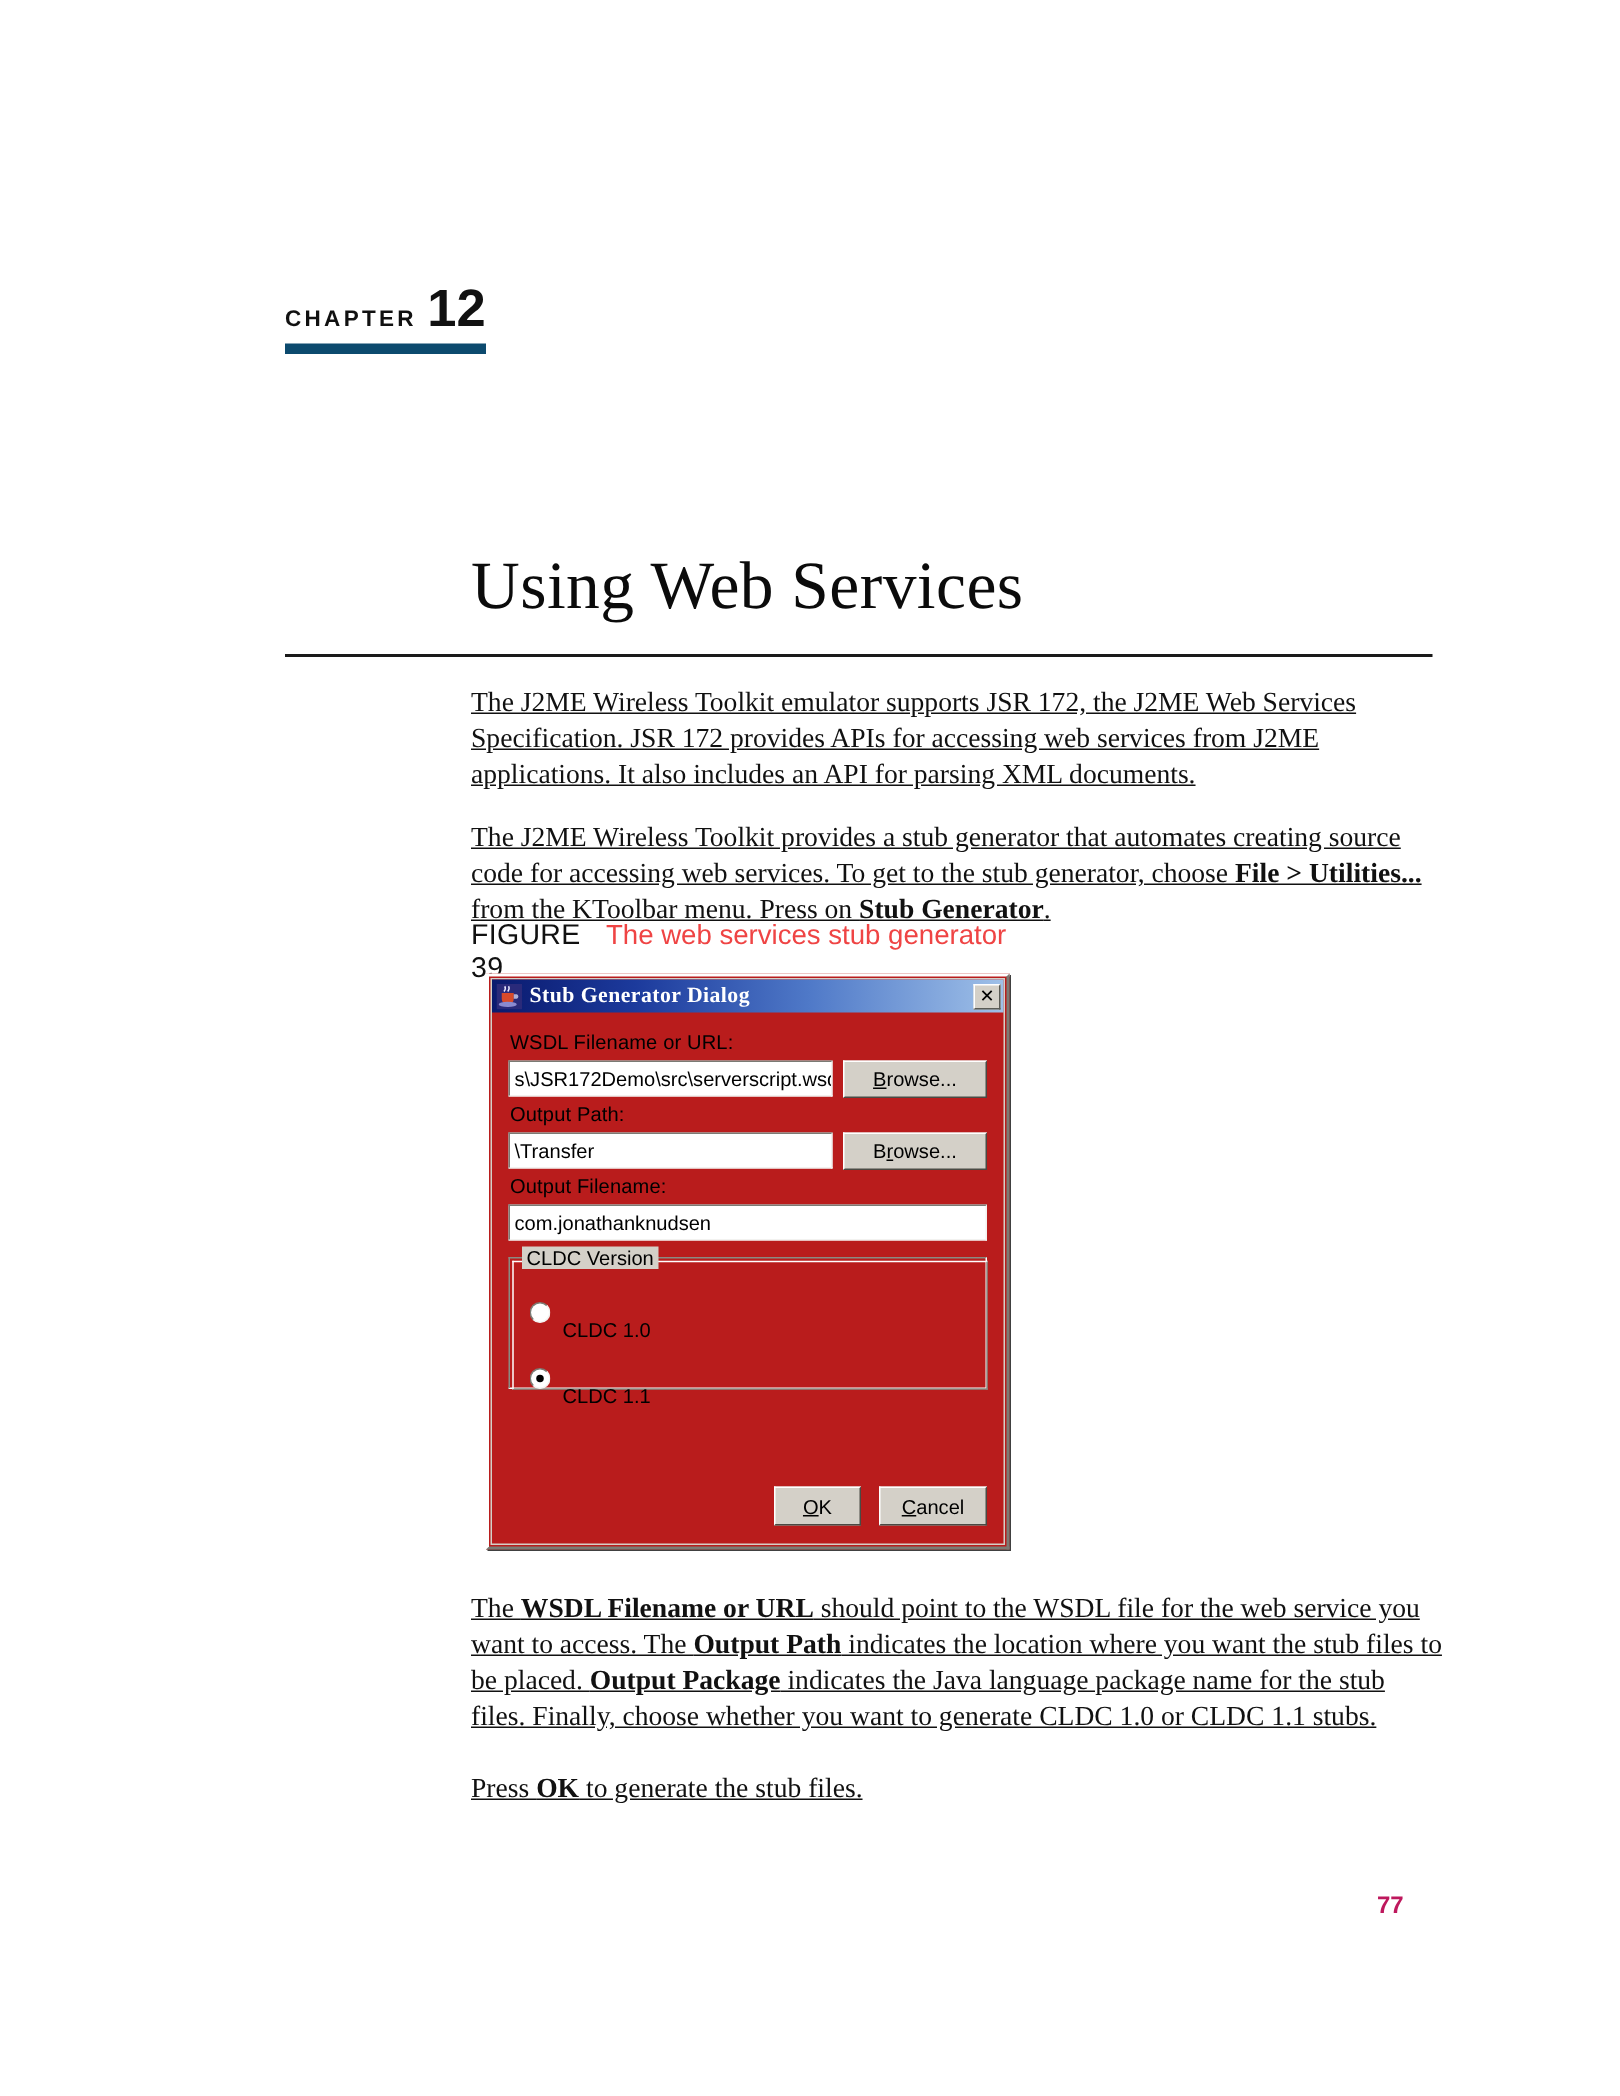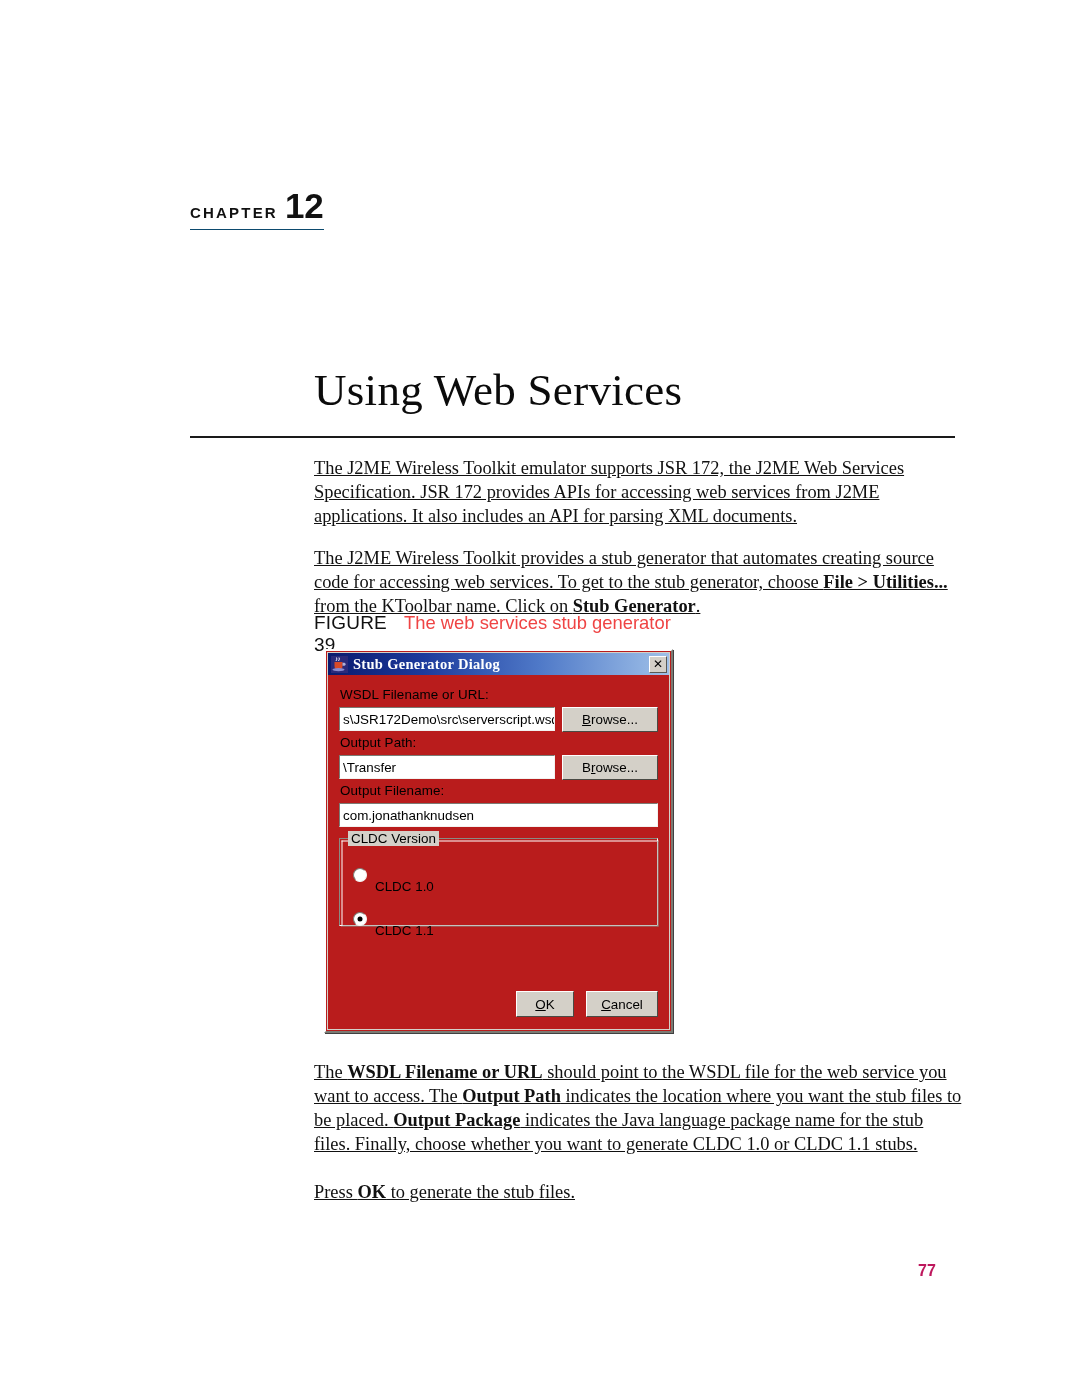--- a/index.html
+++ b/index.html
@@ -19,21 +19,21 @@
   .page {
     position: absolute;
     inset: 0;
   }
 
   
   .chapter-marker {
     position: absolute;
     left: 190px;
     top: 186px;
-    border-bottom: 1px solid #0c4a6e;
+    border-bottom: 7px solid #0c4a6e;
     padding-bottom: 3px;
     display: flex;
     align-items: baseline;
     gap: 7px;
   }
   .chapter-word {
     font-family: "Liberation Sans", "DejaVu Sans", sans-serif;
     font-size: 15px;
     font-weight: bold;
     letter-spacing: 2.2px;
@@ -344,21 +344,21 @@
     <span class="chapter-word">CHAPTER</span>
     <span class="chapter-number">12</span>
   </div>
 
   <h1 class="page-title">Using Web Services</h1>
   <div class="title-rule"></div>
 
   <div class="body-col">
     <p class="para"><span>The J2ME Wireless Toolkit emulator supports JSR 172, the J2ME Web Services Specification. JSR 172 provides APIs for accessing web services from J2ME applications. It also includes an API for parsing XML documents.</span></p>
 
-    <p class="para"><span>The J2ME Wireless Toolkit provides a stub generator that automates creating source code for accessing web services. To get to the stub generator, choose </span><b>File &gt; Utilities...</b><span> from the KToolbar name. Click on </span><b>Stub Generator</b><span>.</span></p>
+    <p class="para"><span>The J2ME Wireless Toolkit provides a stub generator that automates creating source code for accessing web services. To get to the stub generator, choose </span><b>File &gt; Utilities...</b><span> from the KToolbar menu. Press on </span><b>Stub Generator</b><span>.</span></p>
   </div>
 
   <div class="figure-caption">
     <span class="fig-label">FIGURE 39</span>
     <span class="fig-text">The web services stub generator</span>
   </div>
 
   <div class="dialog">
     <div class="dlg-inner"></div>
 

